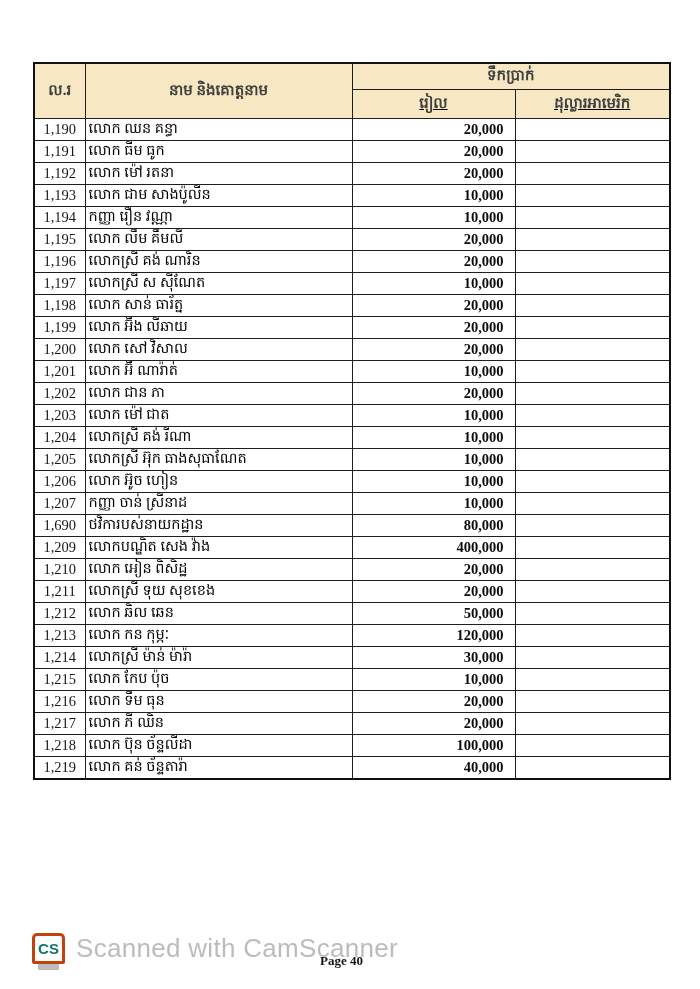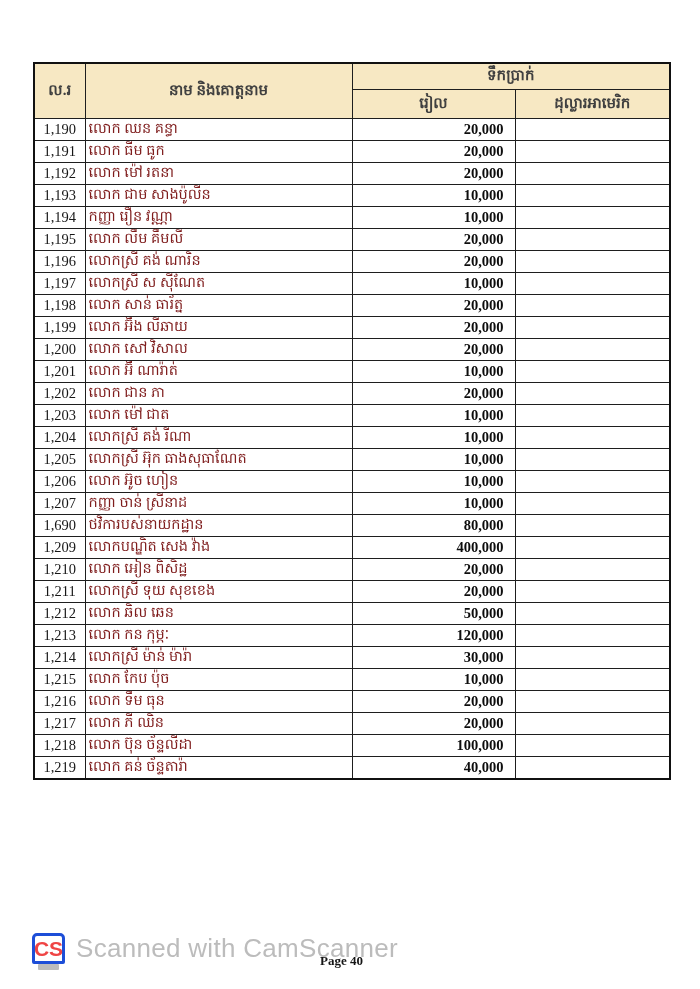--- a/index.html
+++ b/index.html
@@ -26,55 +26,55 @@
   }
   .donor-table thead th {
     background:#f7e8c3;
     font-weight:bold;
     color:#404040;
     font-size:15px;
     text-align:center;
   }
   .donor-table { border:2px solid #111; }
   tr.hdr-top { height:26px; }
-  tr.hdr-sub { height:29px; }
+  tr.hdr-sub { height:29px;text-decoration:underline; }
   tr.data-row { height:15px; }
   td.cell-no {
     text-align:center;
     font-size:14.5px;
     color:#161616;
   }
   td.cell-name {
     text-align:left;
     font-size:14.5px;
-    color:#7f1d1d;
+    color:#000000;
     padding-left:3px;
   }
   td.cell-riel {
     text-align:right;
     font-weight:bold;
     font-size:14.5px;
     color:#0d0d0d;
     padding-right:11px;
     padding-left:20px;
   }
   td.cell-usd { background:#ffffff; }
 
   .watermark {
     position:absolute; left:32px; top:933px;
     display:flex; align-items:center; gap:11px;
     color:#bcbcbc;
   }
   .cs-logo {
     width:27px; height:25px;
-    border:3px solid #1d4ed8;
+    border:3px solid #c2410c;
     border-radius:5px 5px 2px 2px;
     display:flex; align-items:center; justify-content:center;
     font-family:"Liberation Sans", sans-serif;
-    font-weight:bold; font-size:21px; color:#ef4444;
+    font-weight:bold; font-size:15px; color:#0f766e;
     position:relative;
   }
   .cs-logo::after {
     content:"";
     position:absolute; left:3px; right:3px; bottom:-9px;
     height:6px; background:#bcbcbc; border-radius:1px;
   }
   .watermark-text {
     font-family:"Liberation Sans", sans-serif;
     font-size:26px;

